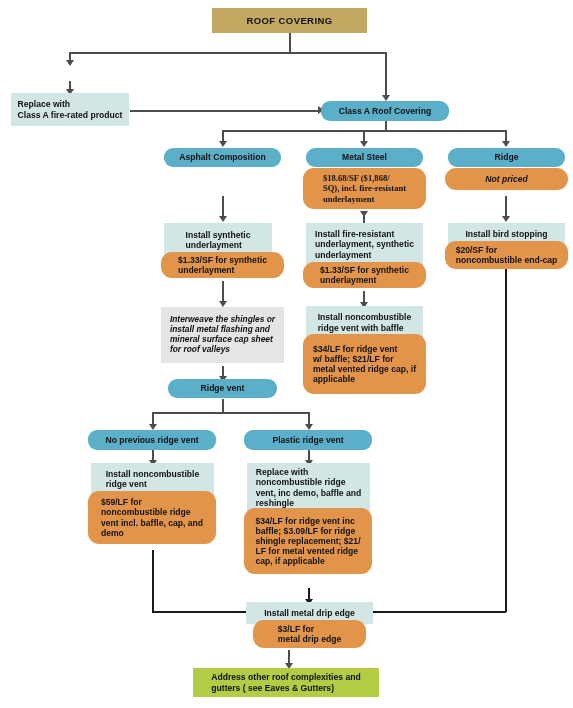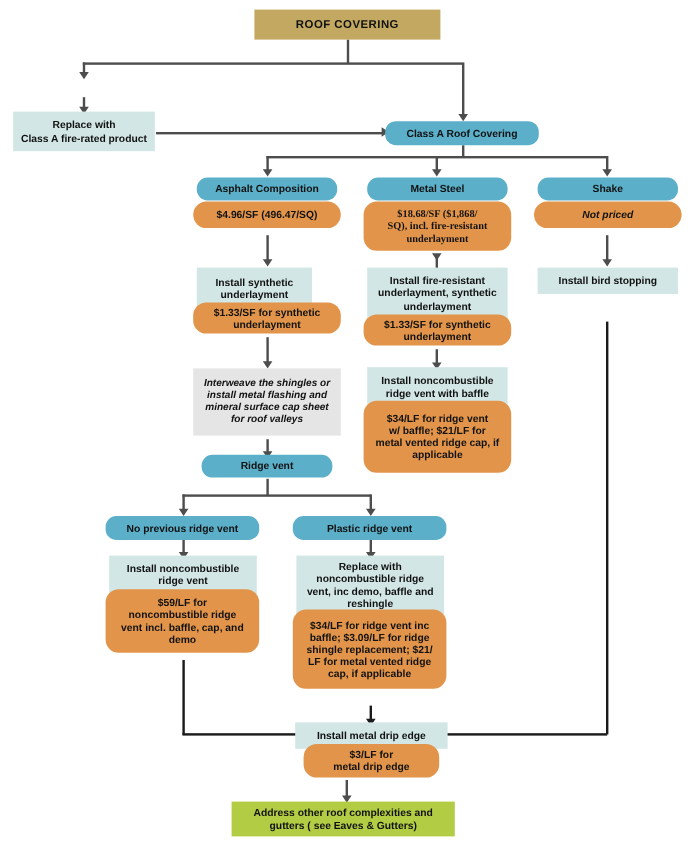--- a/index.html
+++ b/index.html
@@ -16,21 +16,21 @@
     height: 708px;
     background: #ffffff;
     overflow: hidden;
   }
   .node {
     position: absolute;
     box-sizing: border-box;
     display: flex;
     align-items: center;
     justify-content: center;
-    text-align: center;
+    text-align: left;
     font-weight: bold;
     color: #111111;
     line-height: 1.18;
     z-index: 3;
     white-space: pre-line;
   }
   
   .n-header {
     background: #c2a860;
     font-size: 9.5px;
@@ -168,23 +168,22 @@
 
   <div class="node n-header" style="left:212px; top:8px; width:155px; height:25px;">ROOF COVERING</div>
 
 
   <div class="node n-pale" style="left:11px; top:93px; width:118px; height:33px;">Replace with
 Class A fire-rated product</div>
 
   <div class="node n-blue" style="left:321px; top:101px; width:128px; height:20px;">Class A Roof Covering</div>
 
   <div class="node n-blue" style="left:164px; top:148px; width:117px; height:19px;">Asphalt Composition</div>
-  <div class="node n-orange" style="left:161px; top:168px; width:123px; height:22px;">$4.96/SF (496.47/SQ)</div>
-
-  <div class="node n-pale" style="left:164px; top:223px; width:96px; height:34px;">Install synthetic
+
+  <div class="node n-pale" style="left:164px; top:223px; width:108px; height:34px;">Install synthetic
 underlayment</div>
   <div class="node n-orange" style="left:161px; top:252px; width:123px; height:26px;">$1.33/SF for synthetic
 underlayment</div>
 
   <div class="node n-lav" style="left:161px; top:307px; width:123px; height:56px;">Interweave the shingles or
 install metal flashing and
 mineral surface cap sheet
 for roof valleys</div>
 
   <div class="node n-blue" style="left:168px; top:379px; width:109px; height:19px;">Ridge vent</div>
@@ -200,24 +199,26 @@
   <div class="node n-orange" style="left:303px; top:262px; width:123px; height:26px;">$1.33/SF for synthetic
 underlayment</div>
 
   <div class="node n-pale" style="left:306px; top:306px; width:117px; height:33px;">Install noncombustible
 ridge vent with baffle</div>
   <div class="node n-orange" style="left:303px; top:334px; width:123px; height:60px;">$34/LF for ridge vent
 w/ baffle; $21/LF for
 metal vented ridge cap, if
 applicable</div>
 
-  <div class="node n-blue" style="left:448px; top:148px; width:117px; height:19px;">Shake</div>
+  <div class="node n-blue" style="left:448px; top:148px; width:117px; height:19px;">Ridge</div>
   <div class="node n-orange italic" style="left:445px; top:168px; width:123px; height:22px;">Not priced</div>
 
   <div class="node n-pale" style="left:448px; top:223px; width:117px; height:22px;">Install bird stopping</div>
+  <div class="node n-orange" style="left:445px; top:241px; width:123px; height:28px;">$20/SF for
+noncombustible end-cap</div>
 
   <div class="node n-blue" style="left:88px; top:430px; width:128px; height:20px;">No previous ridge vent</div>
   <div class="node n-pale" style="left:91px; top:463px; width:123px; height:32px;">Install noncombustible
 ridge vent</div>
   <div class="node n-orange" style="left:88px; top:491px; width:128px; height:53px;">$59/LF for
 noncombustible ridge
 vent incl. baffle, cap, and
 demo</div>
 
   <div class="node n-blue" style="left:244px; top:430px; width:128px; height:20px;">Plastic ridge vent</div>

